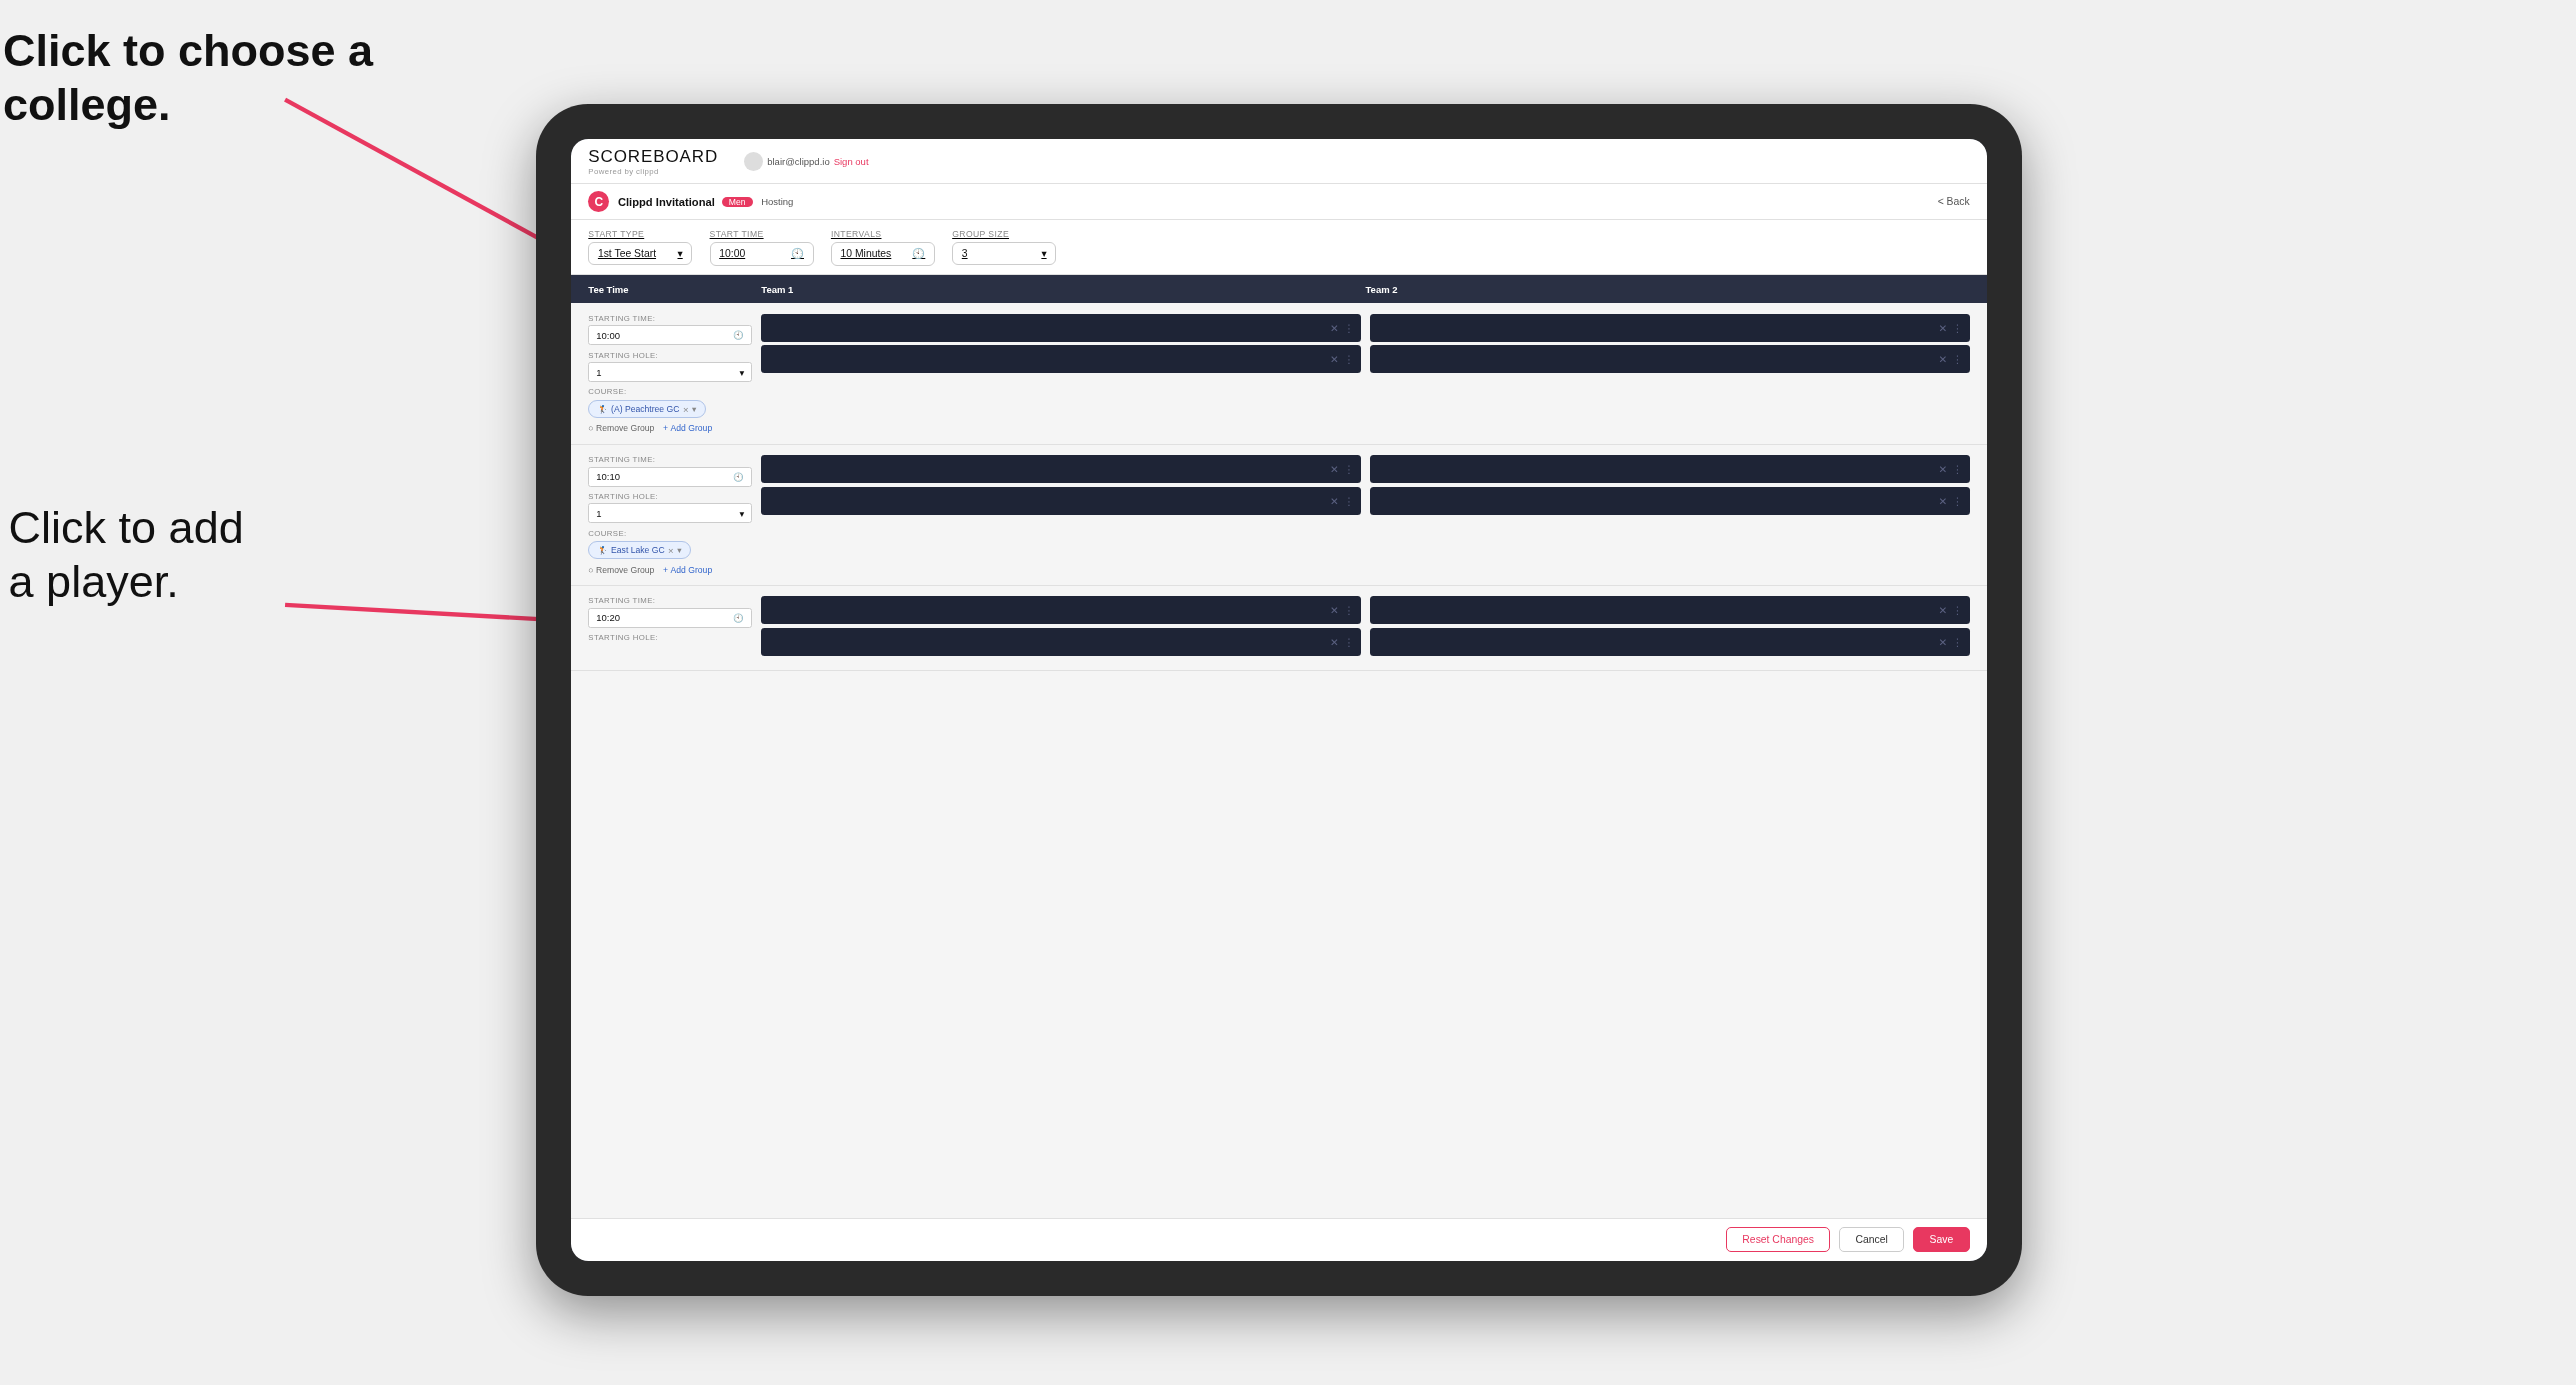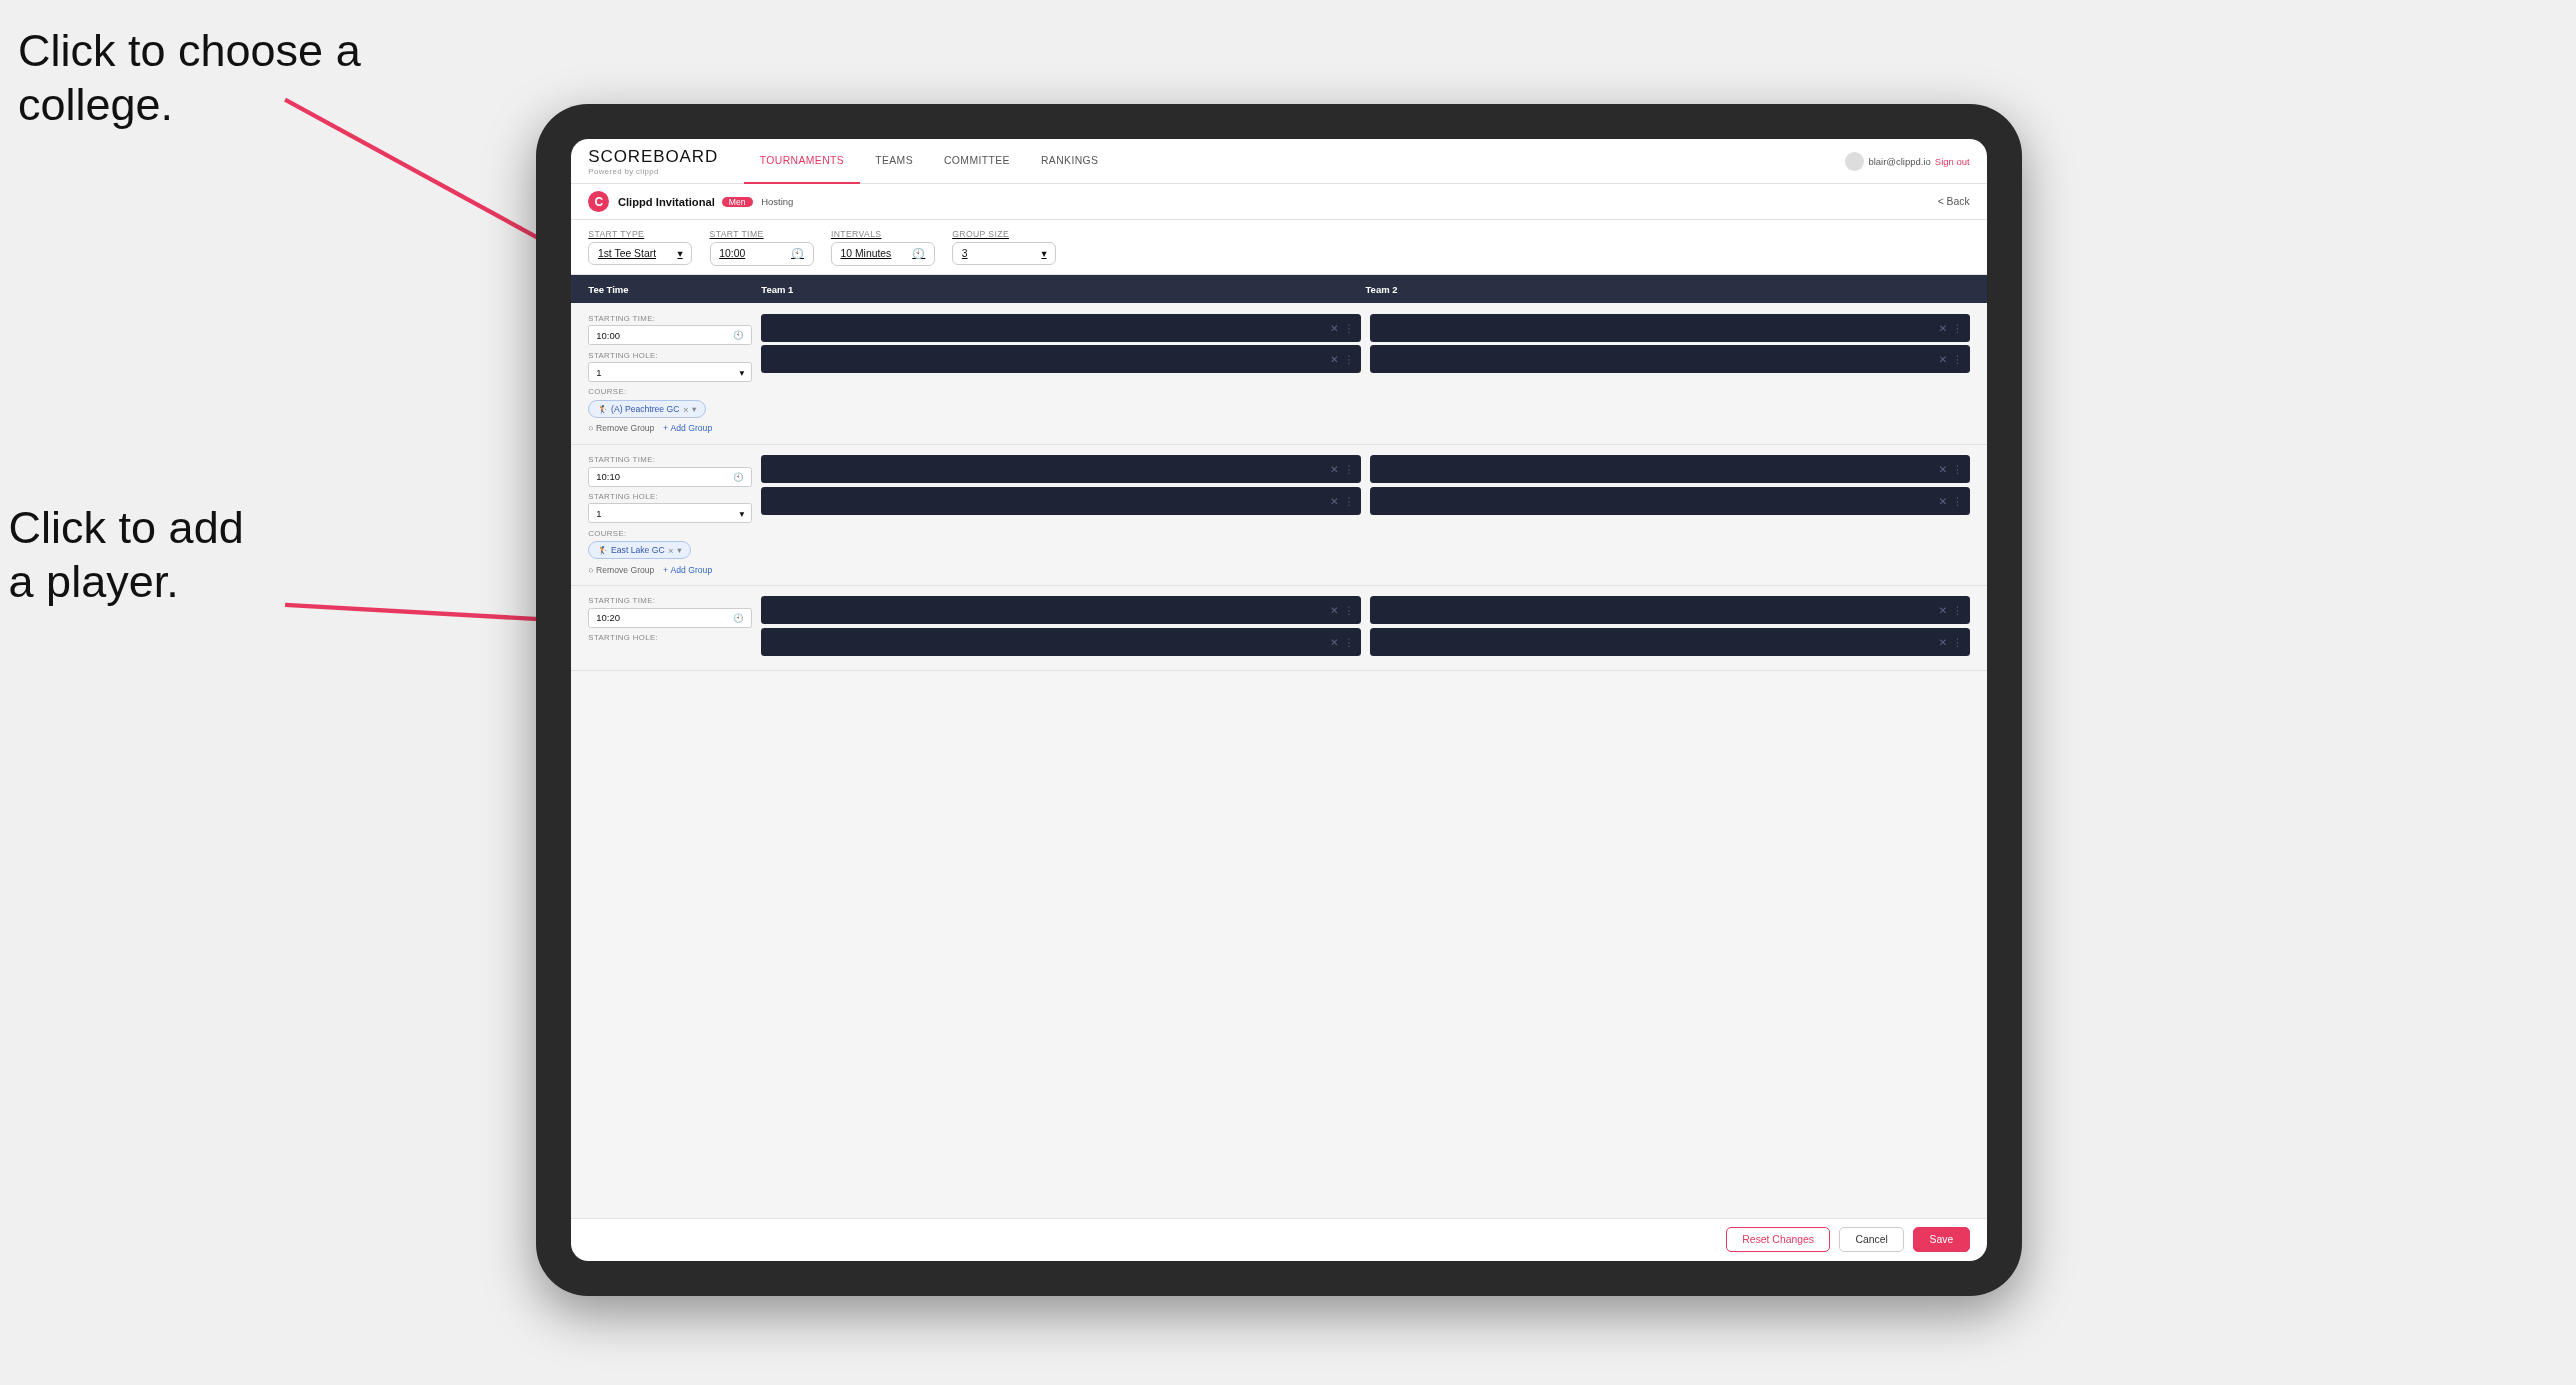--- a/index.html
+++ b/index.html
@@ -375,21 +375,21 @@
     }
 
     
     .table-area::-webkit-scrollbar { width: 5.2px; }
     .table-area::-webkit-scrollbar-track { background: #f0f0f0; }
     .table-area::-webkit-scrollbar-thumb { background: #ccc; border-radius: 2.6px; }
   </style>
 </head>
 <body>
 
-<div class="annotation" style="left:18px; top:24px;">
+<div class="annotation" style="left:3px; top:24px;font-weight:bold;">
   <span>Click to choose a<br>college.</span>
 </div>
 
 <div class="annotation" style="left:8.6px; top:501px;">
   <span>Click to add<br>a player.</span>
 </div>
 
 <svg class="arrow-svg" style="left:0;top:0;width:2576px;height:1386px;" viewBox="0 0 2982 1604" fill="none" xmlns="http://www.w3.org/2000/svg">
 
   <line x1="330" y1="115" x2="1180" y2="580" stroke="#e83860" stroke-width="5"></line>
@@ -399,26 +399,20 @@
   <polygon points="1220,750 1185,730 1195,760" fill="#e83860"></polygon>
 </svg>
 
 <div class="tablet-frame">
   <div class="tablet-screen">
 
     <div class="app-header">
       <div class="scoreboard-logo">
         <div class="scoreboard-title">SCOREBOARD</div>
         <div class="scoreboard-sub">Powered by clippd</div>
-      </div>
-      <div class="nav-tabs">
-        <div class="nav-tab active">TOURNAMENTS</div>
-        <div class="nav-tab">TEAMS</div>
-        <div class="nav-tab">COMMITTEE</div>
-        <div class="nav-tab">RANKINGS</div>
       </div>
       <div class="header-right">
         <div class="user-avatar"></div>
         <span>blair@clippd.io</span>
         <span style="color:#e83860;cursor:pointer;">Sign out</span>
       </div>
     </div>
 
     <div class="sub-header">
       <div class="clippd-logo-small">

